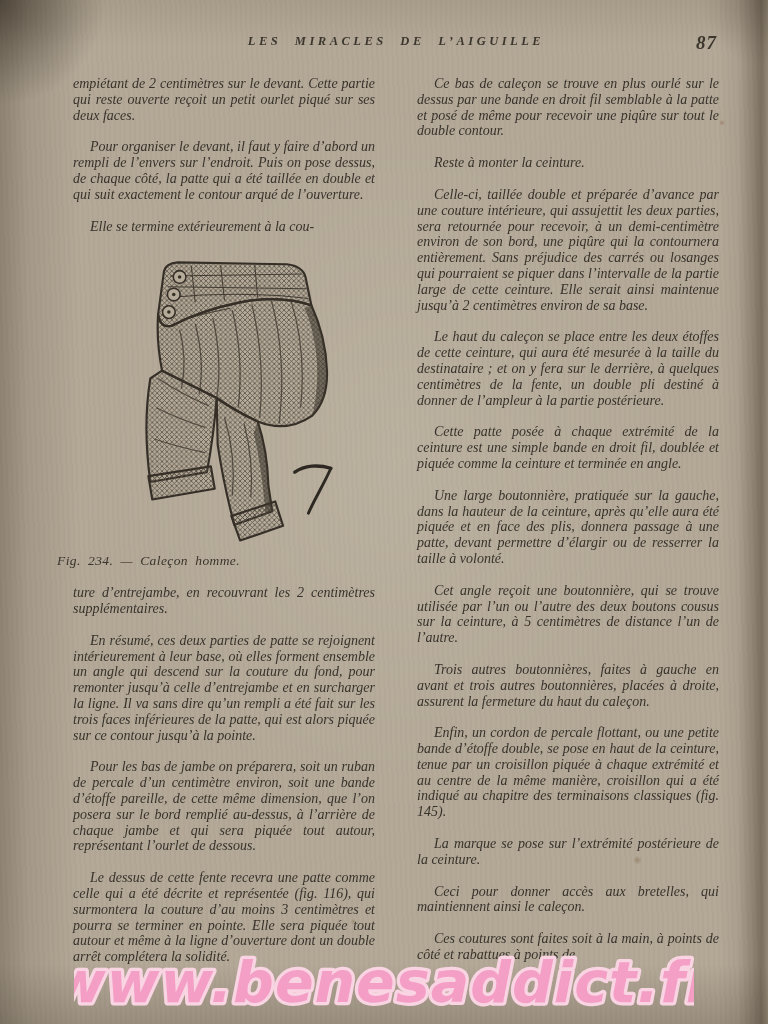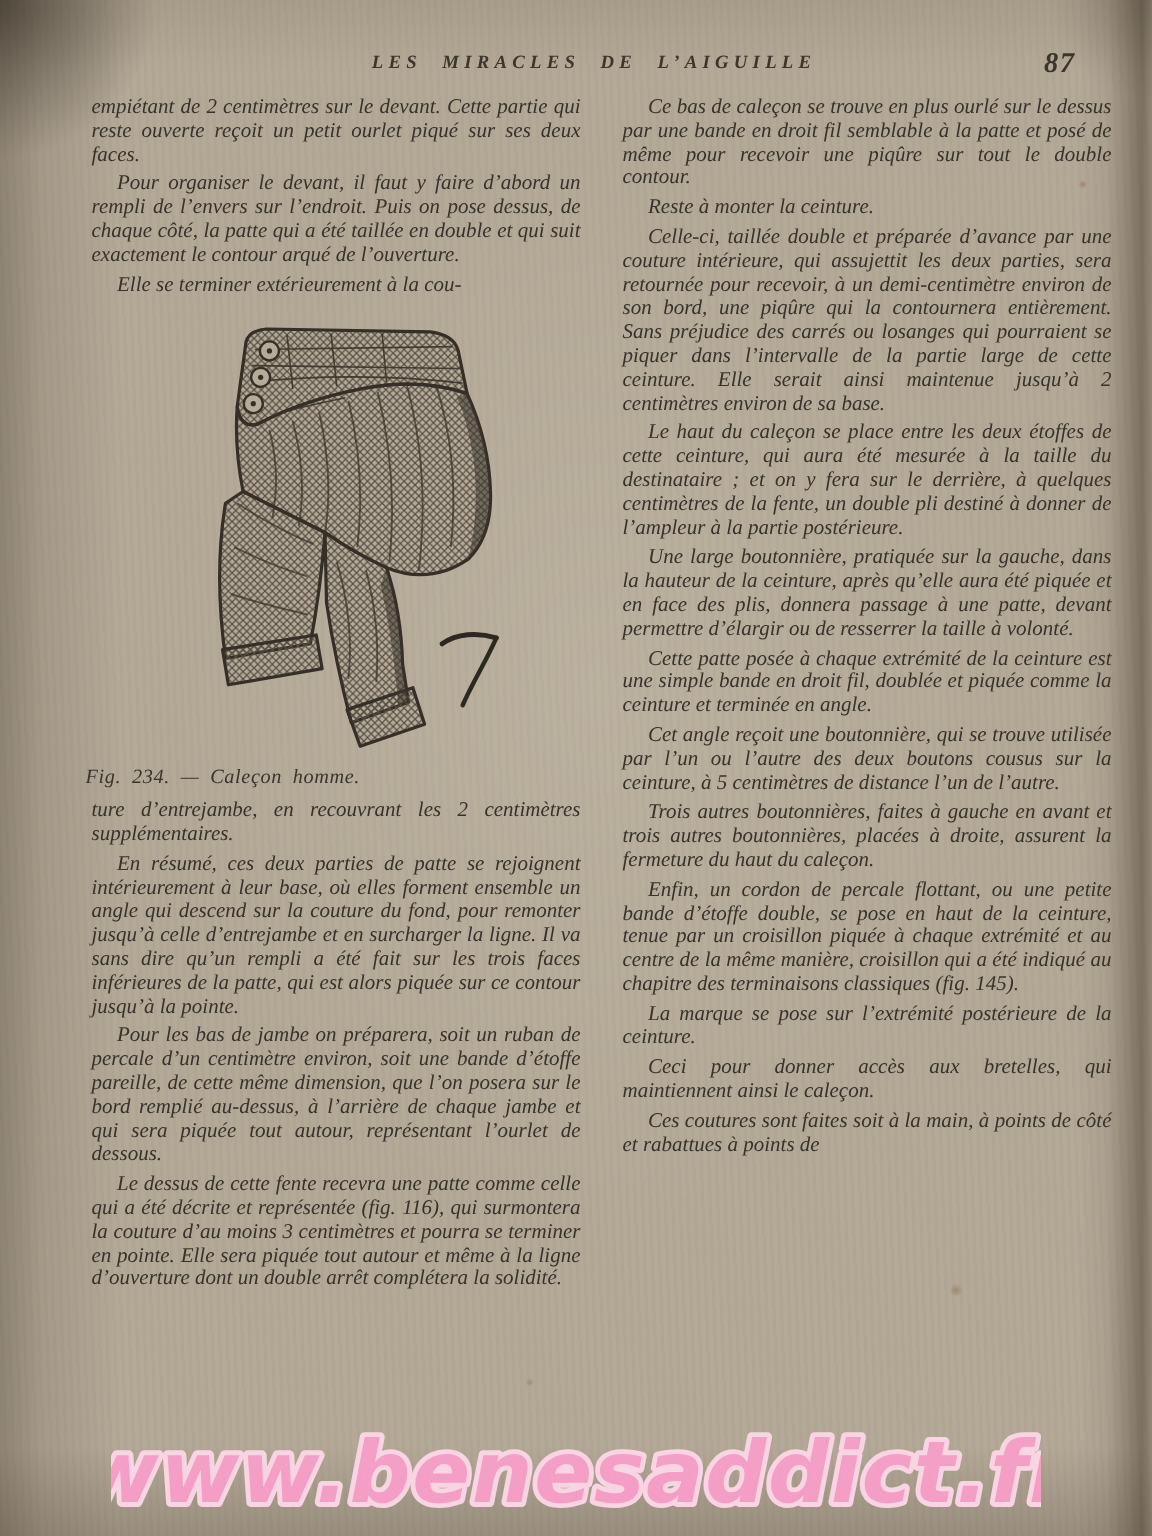--- a/index.html
+++ b/index.html
@@ -23,43 +23,43 @@
     font-style: italic;
   }
   .edge{position:absolute;top:0;right:0;width:30px;height:100%;pointer-events:none;
     background:linear-gradient(90deg, rgba(60,48,34,0), rgba(60,48,34,.16) 40%, rgba(60,48,34,.30) 78%, rgba(160,150,128,.25));}
   .header{position:absolute;top:34px;left:57px;width:678px;}
   .title{text-align:center;font-size:12.5px;font-weight:bold;letter-spacing:3.5px;word-spacing:7px;color:#3c362d;}
   .pageno{position:absolute;right:18px;top:-2px;font-size:19px;font-weight:bold;letter-spacing:1px;color:#3c362d;}
   .col{position:absolute;top:60px;width:334px;height:952px;overflow:hidden;
        font-size:14px;line-height:15.8px;text-align:justify;}
   .col-left{left:57px;}
-  .col-right{left:411px;}
-  .para{margin:4px;}
+  .col-right{left:401px;}
+  .para{margin:16px;}
   .ind{text-indent:17px;}
   .sc{font-variant:small-caps;letter-spacing:.6px;}
   .figure{margin:9px 0 7px 0;}
   .fig-art{display:block;margin:0 0 0 66px;}
   .caption{text-align:left;font-size:13.5px;margin-top:7px;letter-spacing:.4px;word-spacing:3.5px;color:#3a342c;}
   .watermark{position:absolute;left:50%;bottom:-8px;transform:translateX(-50%);z-index:5;opacity:.97;}
 </style>
 </head>
 <body>
 
 <div class="page">
 
   <div class="header">
     <div class="title">LES MIRACLES DE L’AIGUILLE</div>
     <div class="pageno">87</div>
   </div>
 
   <div class="col col-left">
     <p class="para">empiétant de 2 centimètres sur le devant. Cette partie qui reste ouverte reçoit un petit ourlet piqué sur ses deux faces.</p>
     <p class="para ind">Pour organiser le devant, il faut y faire d’abord un rempli de l’envers sur l’endroit. Puis on pose dessus, de chaque côté, la patte qui a été taillée en double et qui suit exactement le contour arqué de l’ouverture.</p>
-    <p class="para ind">Elle se terminer extérieurement à la cou-</p>
+    <p class="para ind">Elle se termine extérieurement à la cou-</p>
 
     <div class="figure">
       <svg class="fig-art" viewBox="0 0 250 300" width="244" height="296">
         <defs>
           <pattern id="xh" width="5" height="5" patternUnits="userSpaceOnUse">
             <path d="M0 0L5 5M5 0L0 5" stroke="#564e42" stroke-width="0.8"></path>
           </pattern>
         </defs>
         <g fill="url(#xh)" stroke="#352f27" stroke-width="2.2" stroke-linejoin="round">
           <path d="M42 20 Q44 12 56 11 L168 13 Q184 15 187 26 L193 55 Q160 44 120 52 Q80 60 50 76 Q38 79 36 64 Z"></path>
@@ -118,22 +118,22 @@
     <p class="para ind">En résumé, ces deux parties de patte se rejoignent intérieurement à leur base, où elles forment ensemble un angle qui descend sur la couture du fond, pour remonter jusqu’à celle d’entrejambe et en surcharger la ligne. Il va sans dire qu’un rempli a été fait sur les trois faces inférieures de la patte, qui est alors piquée sur ce contour jusqu’à la pointe.</p>
     <p class="para ind">Pour les bas de jambe on préparera, soit un ruban de percale d’un centimètre environ, soit une bande d’étoffe pareille, de cette même dimension, que l’on posera sur le bord remplié au-dessus, à l’arrière de chaque jambe et qui sera piquée tout autour, représentant l’ourlet de dessous.</p>
     <p class="para ind">Le dessus de cette fente recevra une patte comme celle qui a été décrite et représentée (fig. 116), qui surmontera la couture d’au moins 3 centimètres et pourra se terminer en pointe. Elle sera piquée tout autour et même à la ligne d’ouverture dont un double arrêt complétera la solidité.</p>
   </div>
 
   <div class="col col-right">
     <p class="para ind">Ce bas de caleçon se trouve en plus ourlé sur le dessus par une bande en droit fil semblable à la patte et posé de même pour recevoir une piqûre sur tout le double contour.</p>
     <p class="para ind">Reste à monter la ceinture.</p>
     <p class="para ind">Celle-ci, taillée double et préparée d’avance par une couture intérieure, qui assujettit les deux parties, sera retournée pour recevoir, à un demi-centimètre environ de son bord, une piqûre qui la contournera entièrement. Sans préjudice des carrés ou losanges qui pourraient se piquer dans l’intervalle de la partie large de cette ceinture. Elle serait ainsi maintenue jusqu’à 2 centimètres environ de sa base.</p>
     <p class="para ind">Le haut du caleçon se place entre les deux étoffes de cette ceinture, qui aura été mesurée à la taille du destinataire ; et on y fera sur le derrière, à quelques centimètres de la fente, un double pli destiné à donner de l’ampleur à la partie postérieure.</p>
+    <p class="para ind">Cette patte posée à chaque extrémité de la ceinture est une simple bande en droit fil, doublée et piquée comme la ceinture et terminée en angle.</p>
     <p class="para ind">Une large boutonnière, pratiquée sur la gauche, dans la hauteur de la ceinture, après qu’elle aura été piquée et en face des plis, donnera passage à une patte, devant permettre d’élargir ou de resserrer la taille à volonté.</p>
-    <p class="para ind">Cette patte posée à chaque extrémité de la ceinture est une simple bande en droit fil, doublée et piquée comme la ceinture et terminée en angle.</p>
     <p class="para ind">Cet angle reçoit une boutonnière, qui se trouve utilisée par l’un ou l’autre des deux boutons cousus sur la ceinture, à 5 centimètres de distance l’un de l’autre.</p>
     <p class="para ind">Trois autres boutonnières, faites à gauche en avant et trois autres boutonnières, placées à droite, assurent la fermeture du haut du caleçon.</p>
     <p class="para ind">Enfin, un cordon de percale flottant, ou une petite bande d’étoffe double, se pose en haut de la ceinture, tenue par un croisillon piquée à chaque extrémité et au centre de la même manière, croisillon qui a été indiqué au chapitre des terminaisons classiques (fig. 145).</p>
     <p class="para ind">La marque se pose sur l’extrémité postérieure de la ceinture.</p>
     <p class="para ind">Ceci pour donner accès aux bretelles, qui maintiennent ainsi le caleçon.</p>
     <p class="para ind">Ces coutures sont faites soit à la main, à points de côté et rabattues à points de</p>
   </div>
 
   <div class="watermark">
     <svg width="620" height="92" viewBox="0 0 620 92">

